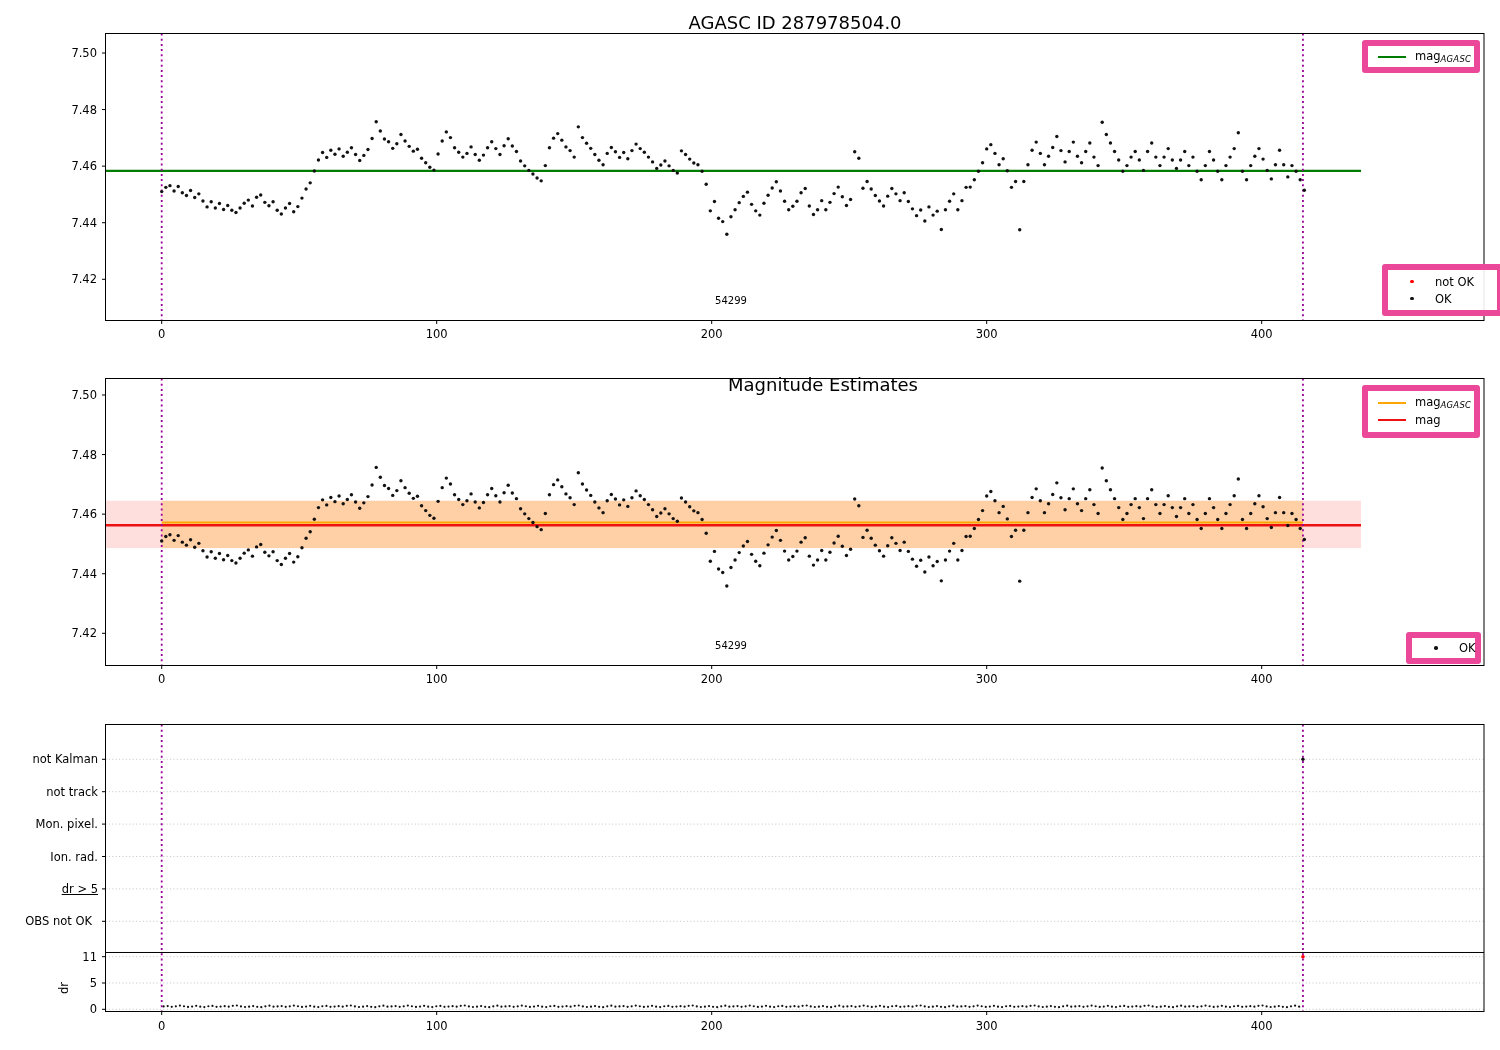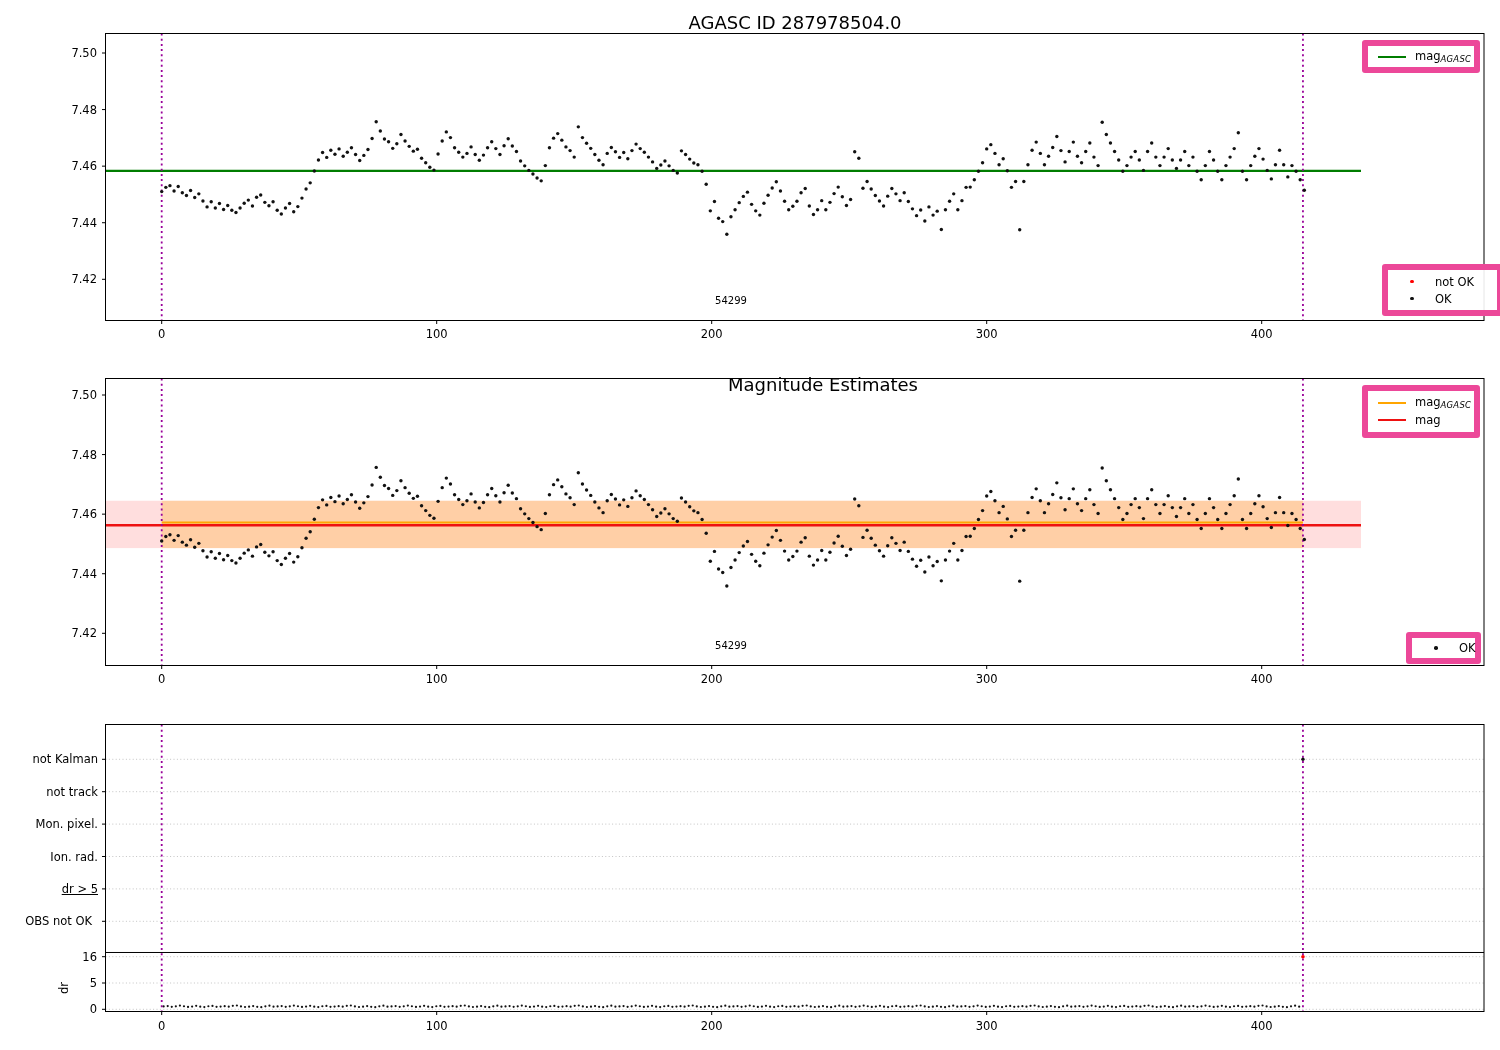--- a/index.html
+++ b/index.html
@@ -1018,17 +1018,17 @@
       <div class="ytick" style="left: 97px; top: 454.575px;">7.48</div>
       <div class="ytick" style="left: 97px; top: 514.15px;">7.46</div>
       <div class="ytick" style="left: 97px; top: 573.725px;">7.44</div>
       <div class="ytick" style="left: 97px; top: 633.3px;">7.42</div>
       <div class="flaglab" style="left: 98px; top: 759.3px;">not Kalman</div>
       <div class="flaglab" style="left: 98px; top: 791.7px;">not track</div>
       <div class="flaglab" style="left: 98px; top: 824.1px;">Mon. pixel.</div>
       <div class="flaglab" style="left: 98px; top: 856.5px;">Ion. rad.</div>
       <div class="flaglab" style="left: 98px; top: 888.9px; text-decoration: underline;">dr &gt; 5</div>
       <div class="flaglab" style="left: 92px; top: 921.3px;">OBS not OK</div>
-      <div class="drtick" style="left: 97px; top: 956.7px;">16</div>
+      <div class="drtick" style="left: 97px; top: 956.7px;">11</div>
       <div class="drtick" style="left: 97px; top: 983px;">5</div>
       <div class="drtick" style="left: 97px; top: 1009.3px;">0</div>
     </div>
 </div>
 
 </body></html>

